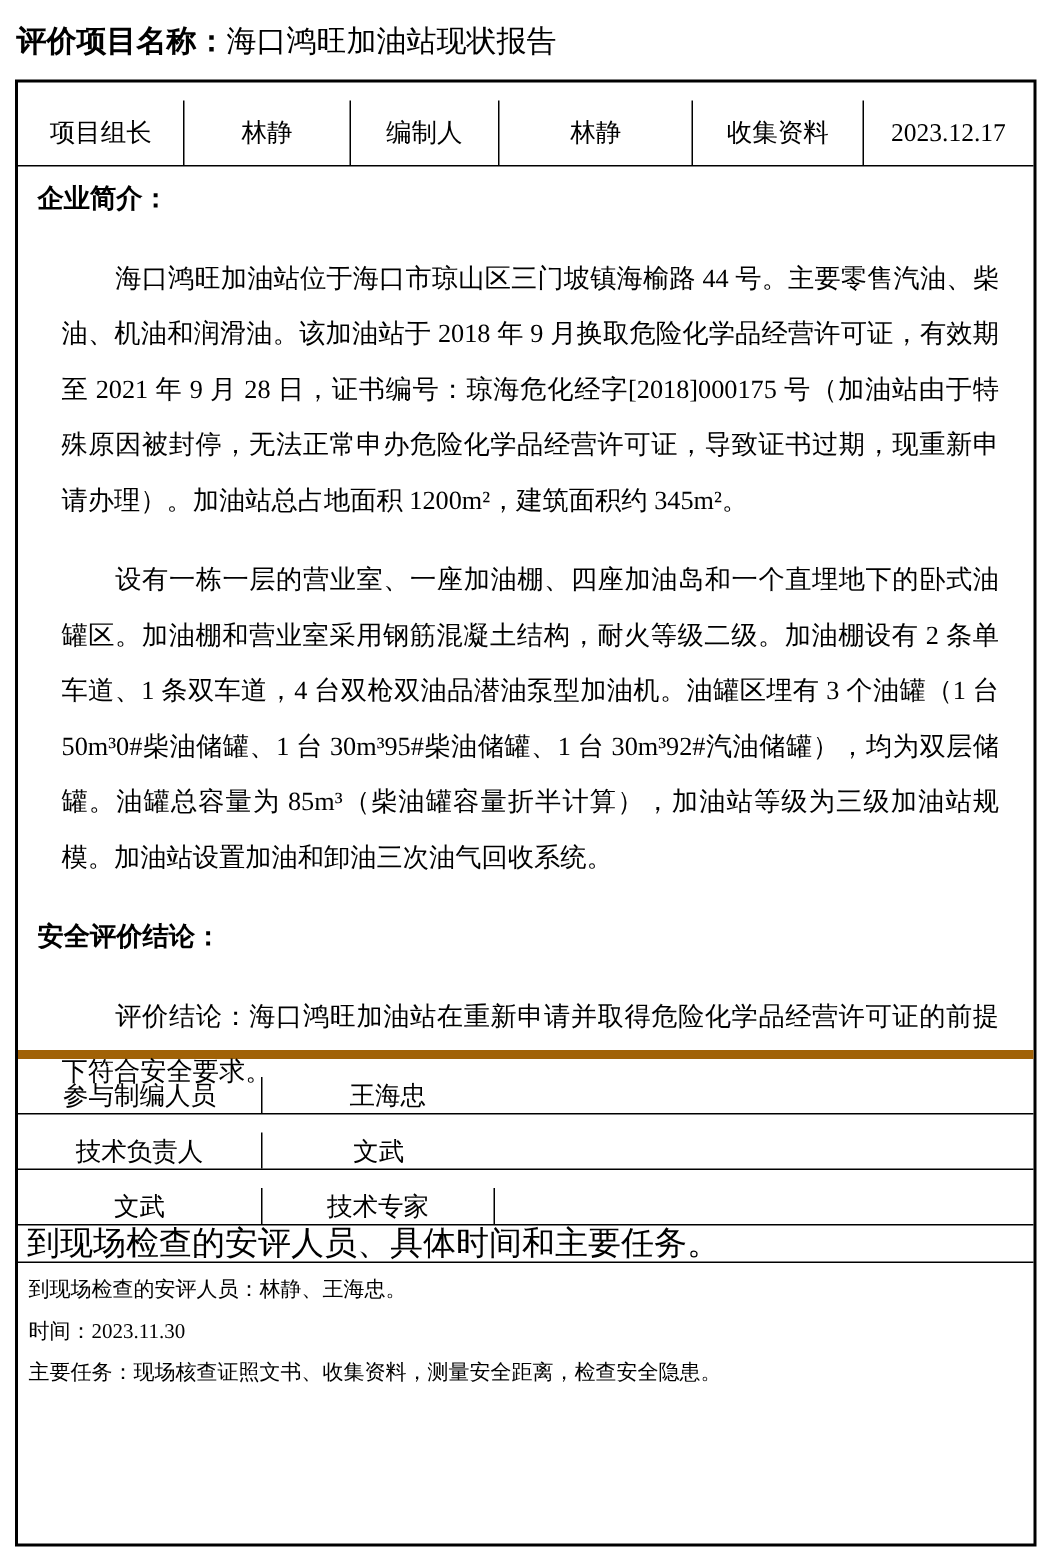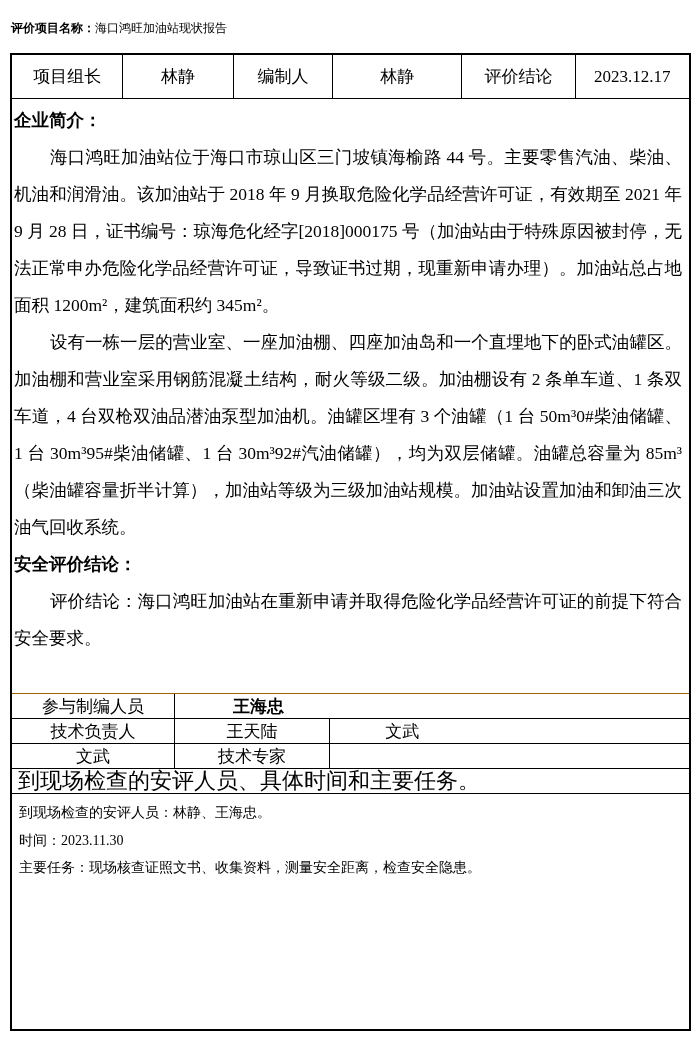--- a/index.html
+++ b/index.html
@@ -6,63 +6,63 @@
   body {
     width:700px; height:1044px;
     font-family:"Liberation Serif","DejaVu Serif",serif;
     color:#000;
   }
   .page { position:relative; width:700px; height:1044px; overflow:hidden; background:#fff; }
 
   
   .doc-title {
     position:absolute; left:11px; top:13px;
-    font-size:12px; line-height:30px; white-space:nowrap;
+    font-size:20px; line-height:30px; white-space:nowrap;
   }
   .doc-title .t-label {
     font-weight:bold;
     font-family:"Liberation Sans","DejaVu Sans",sans-serif;
   }
   .doc-title .t-value { font-weight:normal; }
 
   
   .doc-table {
     position:absolute; left:10px; top:53px;
     width:677px; height:974px;
     border:2px solid #000;
     background:#fff;
   }
-  .tr { display:grid; box-sizing:border-box; border-bottom:1px solid #000; }
+  .tr { display:grid; box-sizing:border-box; border-bottom:1px solid #000;margin-top:12px; }
   .cell {
     display:flex; align-items:center; justify-content:center;
     font-size:17px; overflow:hidden;
     border-right:1px solid #000; box-sizing:border-box;
   }
   .cell.last { border-right:none; }
   .cell.left { justify-content:flex-start; padding-left:6px; }
 
   .row-info { grid-template-columns:16.45% 16.30% 14.68% 19.09% 16.74% 16.74%; height:44px; }
 
   
   .row-body {
     display:block; height:595px; box-sizing:border-box;
-    border-bottom:1px solid #a16207;
-    padding:3px 7px 0 2px;
+    border-bottom:6px solid #a16207;
+    padding:3px 7px 0 13px;
     font-size:17.5px; line-height:37px;
     text-align:justify;
   }
   .sec-h {
     font-weight:bold;
     font-family:"Liberation Sans","DejaVu Sans",sans-serif;
   }
-  .row-body p { margin:0; text-indent:2.05em; }
+  .row-body p { margin:16px; text-indent:2.05em; }
 
   .row-p1 { grid-template-columns:24.08% 75.92%; height:25px; }
   .row-p2 { grid-template-columns:24.08% 22.91% 21.29% 31.72%; height:25px; }
-  .v-span { display:inline-block; width:155px; text-align:center;font-weight:bold; }
+  .v-span { display:inline-block; width:155px; text-align:center; }
 
   .row-sec { display:flex; align-items:center; height:25px; box-sizing:border-box;
              border-bottom:1px solid #000; padding-left:6px; font-size:22px; }
 
   .row-visit {
     display:block; height:235px; box-sizing:border-box;
     border-bottom:none; padding:5px 7px;
     font-size:14px; line-height:27.5px; text-align:left;
   }
 </style>
@@ -75,42 +75,41 @@
     <span class="t-label">评价项目名称：</span><span class="t-value">海口鸿旺加油站现状报告</span>
   </div>
 
   <div class="doc-table">
 
     <div class="tr row-info">
       <div class="cell">项目组长</div>
       <div class="cell">林静</div>
       <div class="cell">编制人</div>
       <div class="cell">林静</div>
-      <div class="cell">评价结论</div>
+      <div class="cell">收集资料</div>
       <div class="cell last">2023.12.17</div>
     </div>
 
     <div class="row-body">
       <div class="sec-h">企业简介：</div>
       <p>海口鸿旺加油站位于海口市琼山区三门坡镇海榆路 44 号。主要零售汽油、柴油、机油和润滑油。该加油站于 2018 年 9 月换取危险化学品经营许可证，有效期至 2021 年 9 月 28 日，证书编号：琼海危化经字[2018]000175 号（加油站由于特殊原因被封停，无法正常申办危险化学品经营许可证，导致证书过期，现重新申请办理）。加油站总占地面积 1200m²，建筑面积约 345m²。</p>
       <p>设有一栋一层的营业室、一座加油棚、四座加油岛和一个直埋地下的卧式油罐区。加油棚和营业室采用钢筋混凝土结构，耐火等级二级。加油棚设有 2 条单车道、1 条双车道，4 台双枪双油品潜油泵型加油机。油罐区埋有 3 个油罐（1 台 50m³0#柴油储罐、1 台 30m³95#柴油储罐、1 台 30m³92#汽油储罐），均为双层储罐。油罐总容量为 85m³（柴油罐容量折半计算），加油站等级为三级加油站规模。加油站设置加油和卸油三次油气回收系统。</p>
       <div class="sec-h">安全评价结论：</div>
       <p>评价结论：海口鸿旺加油站在重新申请并取得危险化学品经营许可证的前提下符合安全要求。</p>
     </div>
 
     <div class="tr row-p1">
       <div class="cell">参与制编人员</div>
       <div class="cell last left">
         <span class="v-span">王海忠</span>
       </div>
     </div>
 
     <div class="tr row-p2">
       <div class="cell">技术负责人</div>
-      <div class="cell">王天陆</div>
       <div class="cell last">文武</div>
     </div>
 
     <div class="tr row-p2">
       <div class="cell">文武</div>
       <div class="cell">技术专家</div>
       <div class="cell last"></div>
     </div>
 
     <div class="row-sec">

